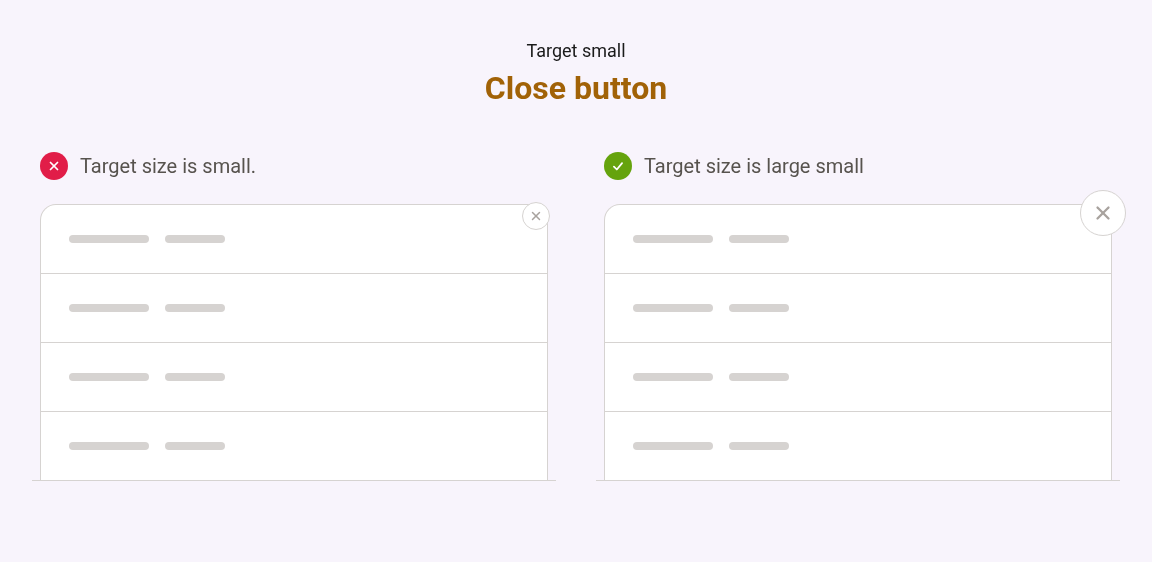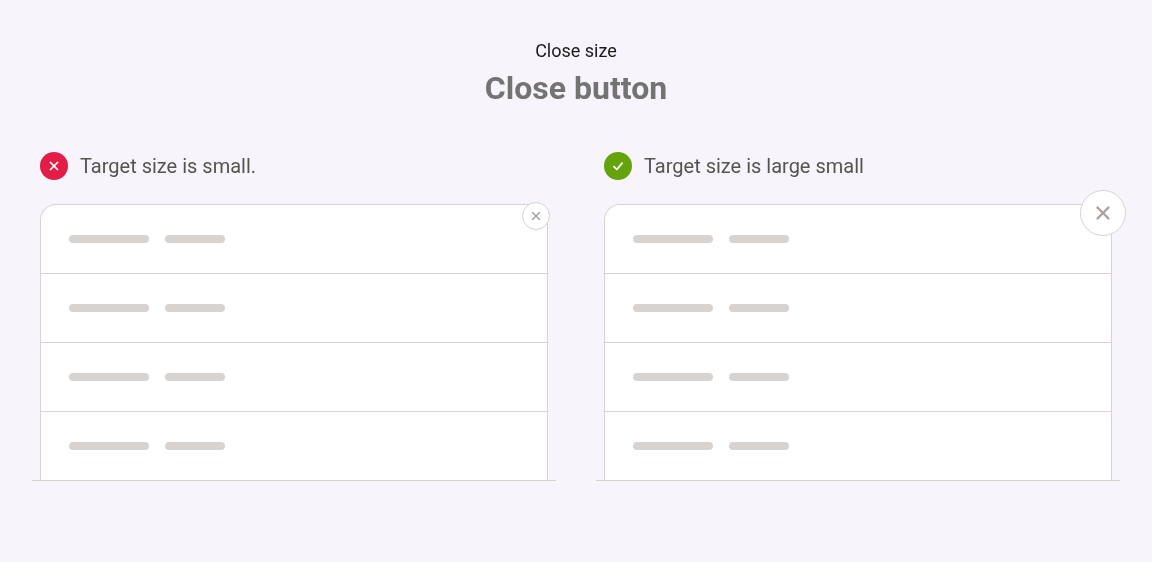--- a/index.html
+++ b/index.html
@@ -22,21 +22,21 @@
       margin-bottom: 45px;
     }
     .overline {
       font-size: 18px;
       color: #1a1a1a;
       font-weight: 400;
       margin-bottom: 8px;
     }
     .title {
       font-size: 32px;
-      color: #737373;
+      color: #a16207;
       font-weight: 700;
     }
     .examples {
       display: flex;
       gap: 56px;
     }
     .example {
       flex: 1;
       position: relative;
     }
@@ -139,21 +139,21 @@
       height: 1px;
       background: #d6d3d1;
       margin: 0 -8px;
     }
   </style>
 </head>
 <body>
 
 <div class="container">
   <div class="header">
-    <div class="overline">Close size</div>
+    <div class="overline">Target small</div>
     <div class="title">Close button</div>
   </div>
 
   <div class="examples">
 
     <div class="example">
       <div class="example-header">
         <div class="status-icon bad">
           <svg viewBox="0 0 24 24" fill="none" stroke="white" stroke-width="3" stroke-linecap="round">
             <line x1="6" y1="6" x2="18" y2="18"></line>

